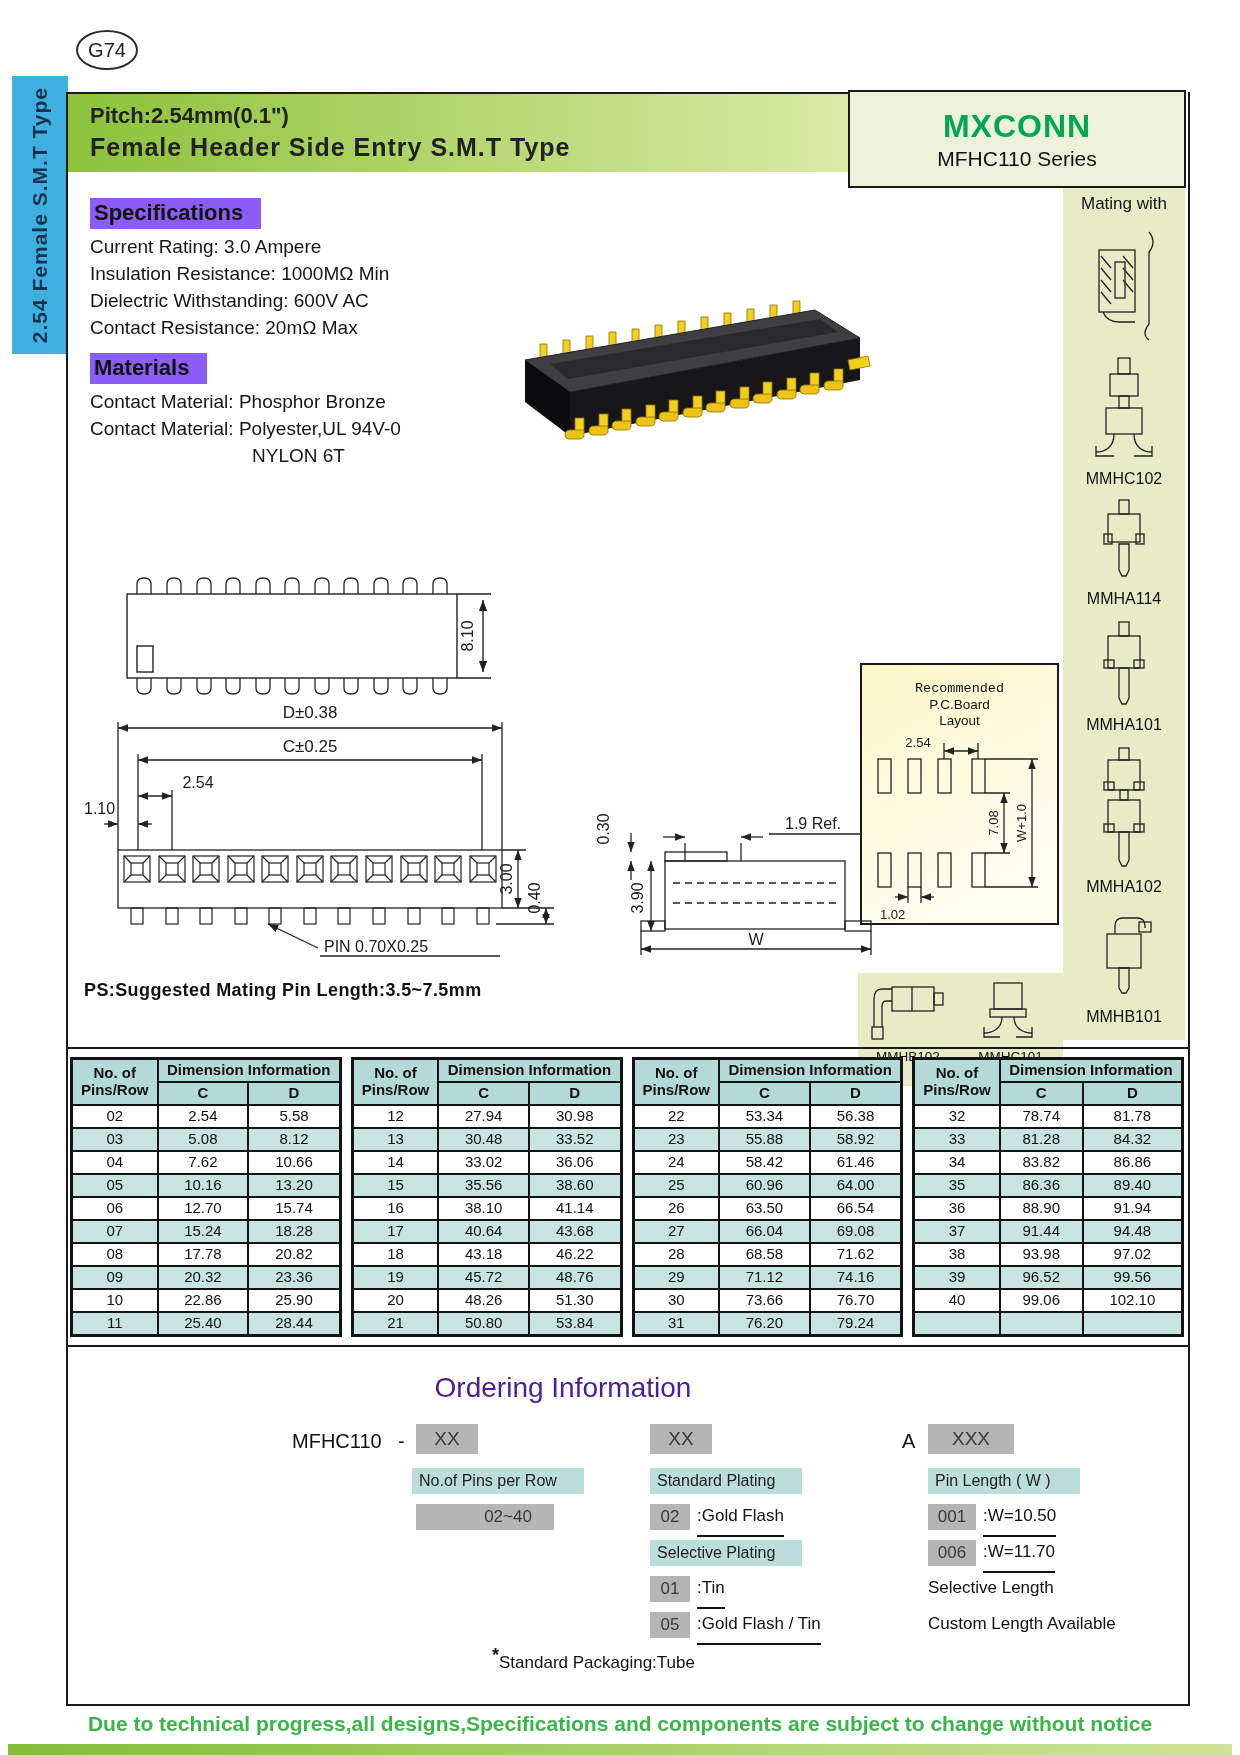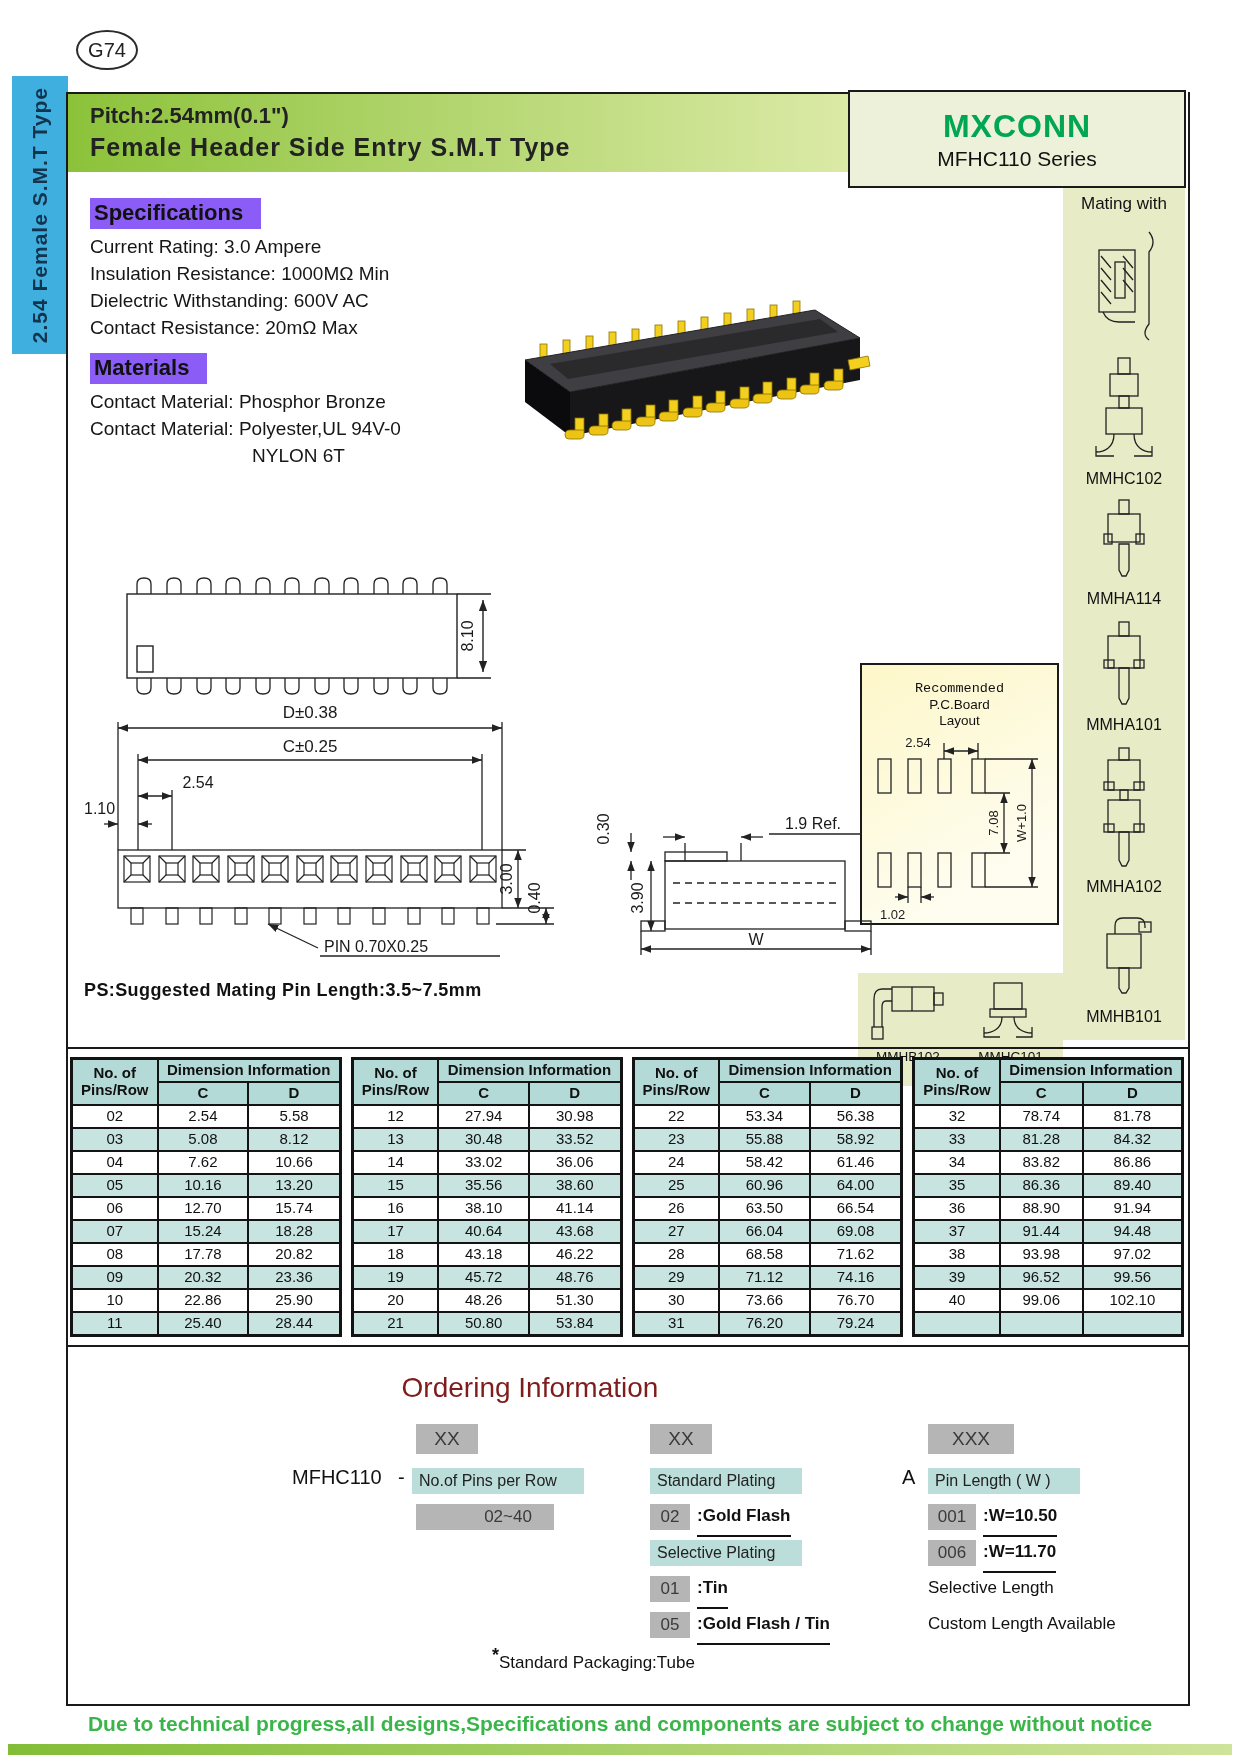--- a/index.html
+++ b/index.html
@@ -57,25 +57,25 @@
 
   
   .dim-tables{left:70px;top:1057px;width:1114px;display:flex;gap:9px;}
   .dim-table{flex:1;border-collapse:collapse;border:3px solid #131313;font-size:15px;color:#111;}
   .dim-table th,.dim-table td{border:2px solid #131313;text-align:center;height:21px;padding:0 2px;line-height:1.12;}
   .dim-table thead th{background:#b4dad7;font-weight:700;}
   .dim-table th.pins{width:32%;}
   .dim-table tr.alt td{background:#c7e4e1;}
 
   
-  .ord-title{left:0;top:1372px;width:1060px;text-align:center;font-size:28px;color:#7f1d1d;}
-  .ord-text{font-size:20px;color:#111;margin-top:36px;}
+  .ord-title{left:0;top:1372px;width:1060px;text-align:center;font-size:28px;color:#4c1d95;padding-left:33px;}
+  .ord-text{font-size:20px;color:#111;}
   .gray-box{background:#b5b5b5;color:#3a3a3a;display:flex;align-items:center;justify-content:center;font-size:19px;}
   .teal-box{background:#bcdeda;color:#222;font-size:16px;display:flex;align-items:center;padding-left:7px;box-sizing:border-box;}
-  .u-desc{font-size:17px;font-weight:700;color:#111;border-bottom:2px solid #111;padding-bottom:9px;}
+  .u-desc{font-size:17px;font-weight:400;color:#111;border-bottom:2px solid #111;padding-bottom:9px;}
   .plain-note{font-size:17px;color:#111;}
   .footnote{left:492px;top:1645px;font-size:17px;color:#111;}
   .footnote sup{font-size:18px;font-weight:700;}
 
   
   .footer-note{left:0;top:1712px;width:1240px;text-align:center;font-size:21px;font-weight:700;color:#3bb54a;}
   .footer-bar{left:8px;top:1744px;width:1224px;height:11px;background:linear-gradient(90deg,#83bd37,#cfe49b);}
 </style>
 </head>
 <body>

